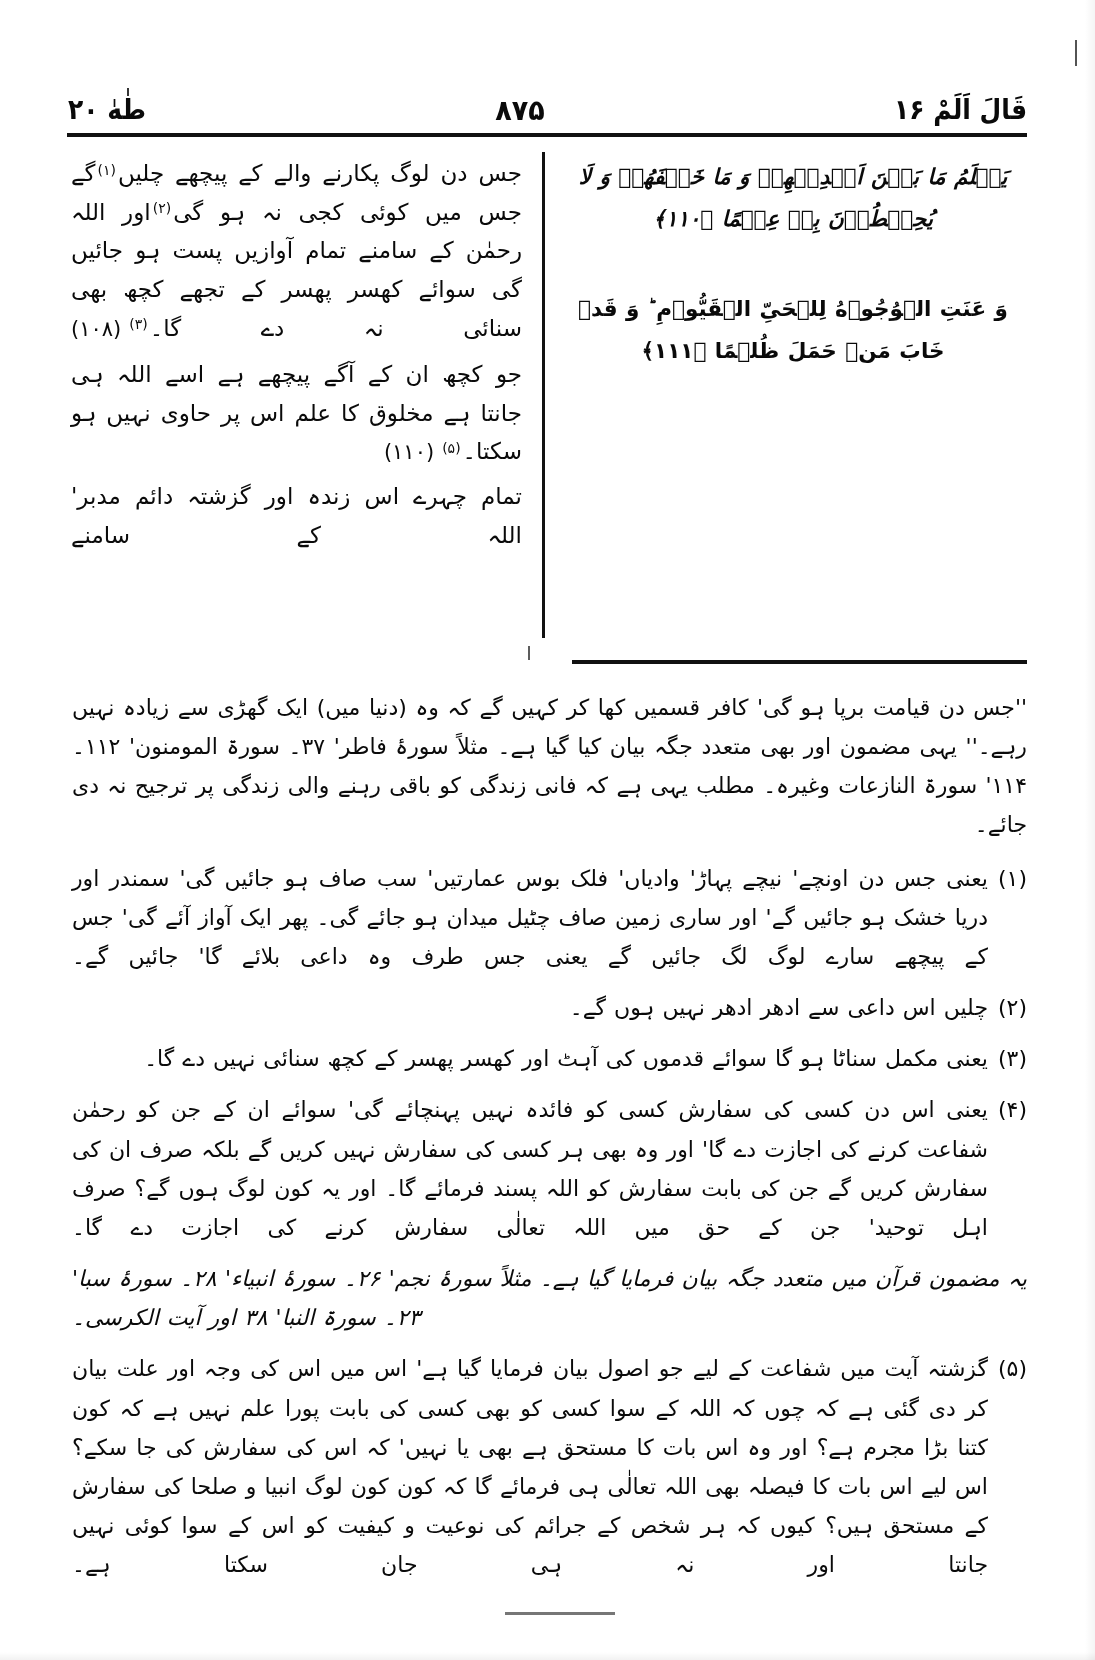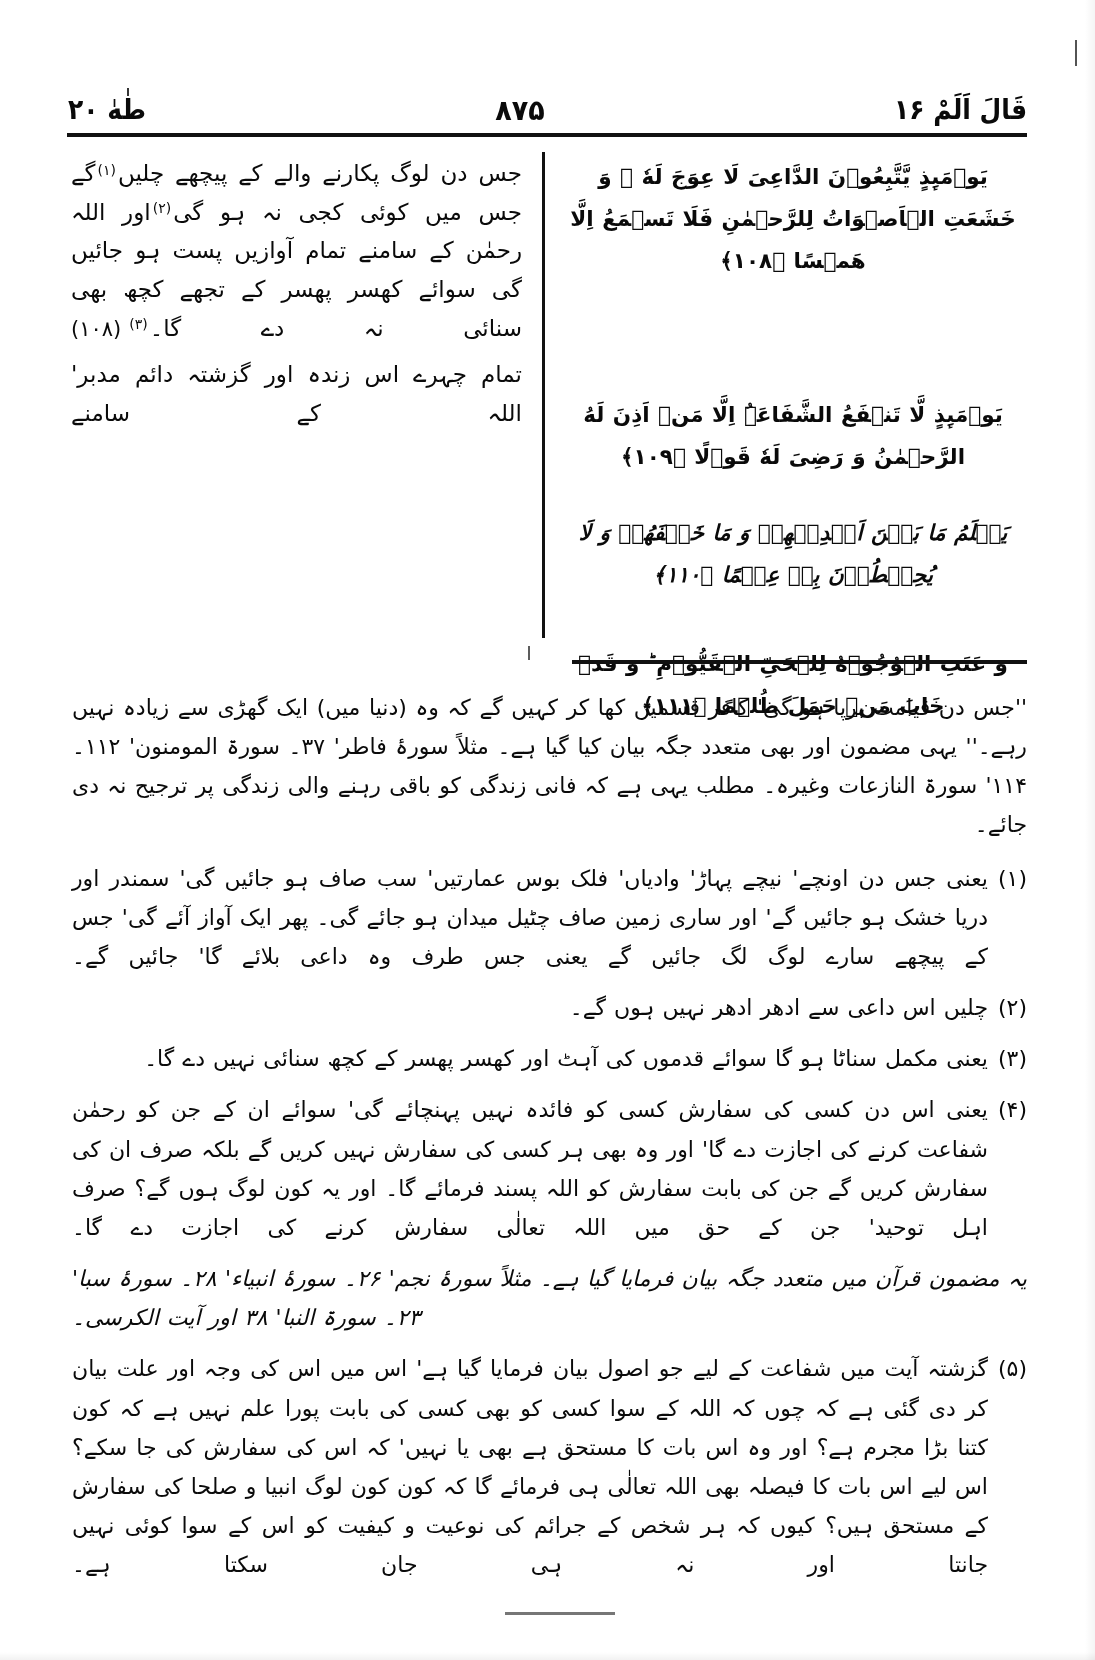--- a/index.html
+++ b/index.html
@@ -228,35 +228,36 @@
   <div class="header">
     <div class="header-item header-juz">قَالَ اَلَمْ ۱۶</div>
     <div class="header-item header-page">۸۷۵</div>
     <div class="header-item header-surah">طٰهٰ ۲۰</div>
   </div>
   <div class="rule-top"></div>
 
   <div class="scripture">
 
     <div class="col-arabic">
-      <p class="ayah ayah-g1">یَوۡمَىِٕذٍ یَّتَّبِعُوۡنَ الدَّاعِیَ لَا عِوَجَ لَهٗ ۚ وَ خَشَعَتِ الۡاَصۡوَاتُ لِلرَّحۡمٰنِ فَلَا تَسۡمَعُ اِلَّا هَمۡسًا ﴿۱۰۸﴾</p>
-      <p class="ayah ayah-g2">یَوۡمَىِٕذٍ لَّا تَنۡفَعُ الشَّفَاعَۃُ اِلَّا مَنۡ اَذِنَ لَهُ الرَّحۡمٰنُ وَ رَضِیَ لَهٗ قَوۡلًا ﴿۱۰۹﴾</p>
       <p class="ayah ayah-g3">یَعۡلَمُ مَا بَیۡنَ اَیۡدِیۡهِمۡ وَ مَا خَلۡفَهُمۡ وَ لَا یُحِیۡطُوۡنَ بِهٖ عِلۡمًا ﴿۱۱۰﴾</p>
       <p class="ayah">وَ عَنَتِ الۡوُجُوۡهُ لِلۡحَیِّ الۡقَیُّوۡمِ ؕ وَ قَدۡ خَابَ مَنۡ حَمَلَ ظُلۡمًا ﴿۱۱۱﴾</p>
     </div>
 
     <div class="col-divider"></div>
 
     <div class="col-urdu">
 
       <div class="trans-block">
         <span class="trans-line">جس دن لوگ پکارنے والے کے پیچھے چلیں</span><sup class="fn">(۱)</sup><span class="trans-line">گے جس میں کوئی کجی نہ ہو گی</span><sup class="fn">(۲)</sup><span class="trans-line">اور اللہ رحمٰن کے سامنے تمام آوازیں پست ہو جائیں گی سوائے کھسر پھسر کے تجھے کچھ بھی سنائی نہ دے گا۔</span><sup class="fn">(۳)</sup><span class="vnum">(۱۰۸)</span>
       </div>
 
 
+      <div class="trans-block tb3">
+        <span class="trans-line">جو کچھ ان کے آگے پیچھے ہے اسے اللہ ہی جانتا ہے مخلوق کا علم اس پر حاوی نہیں ہو سکتا۔</span><sup class="fn">(۵)</sup><span class="vnum">(۱۱۰)</span>
+      </div>
 
       <div class="trans-block">
         <span class="trans-line">تمام چہرے اس زندہ اور گزشتہ دائم مدبر' اللہ کے سامنے</span>
       </div>
 
     </div>
   </div>
 
   <div class="tickmark"></div>
   <div class="rule-mid"></div>

